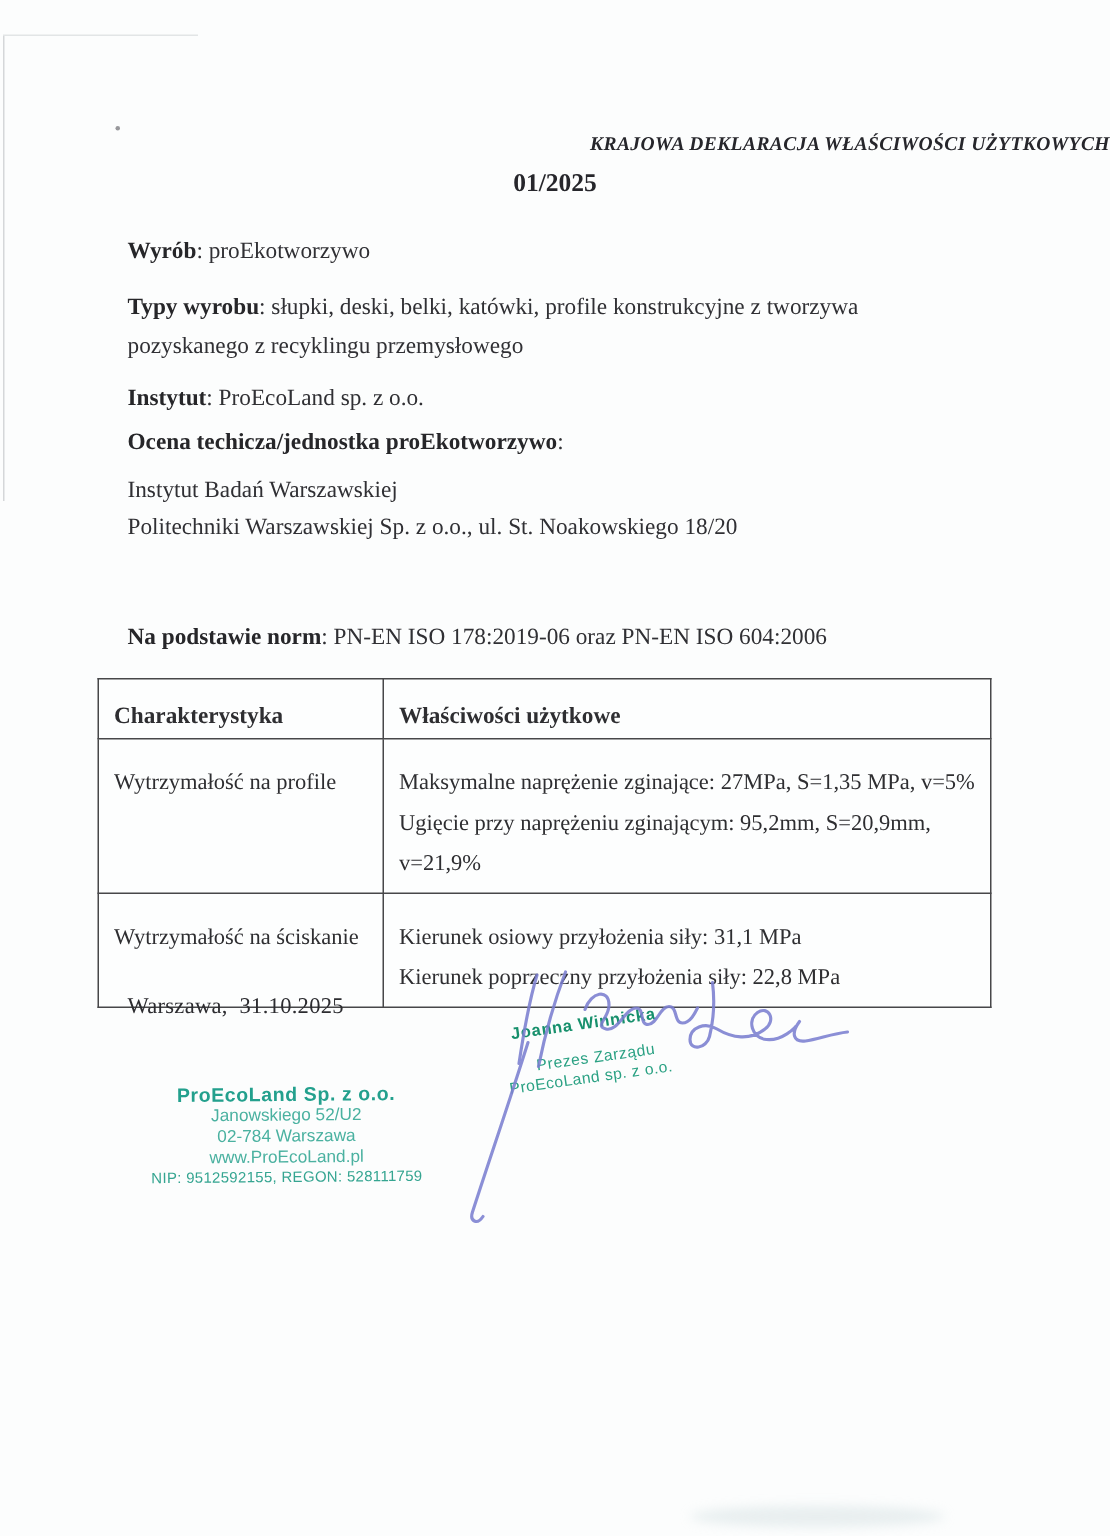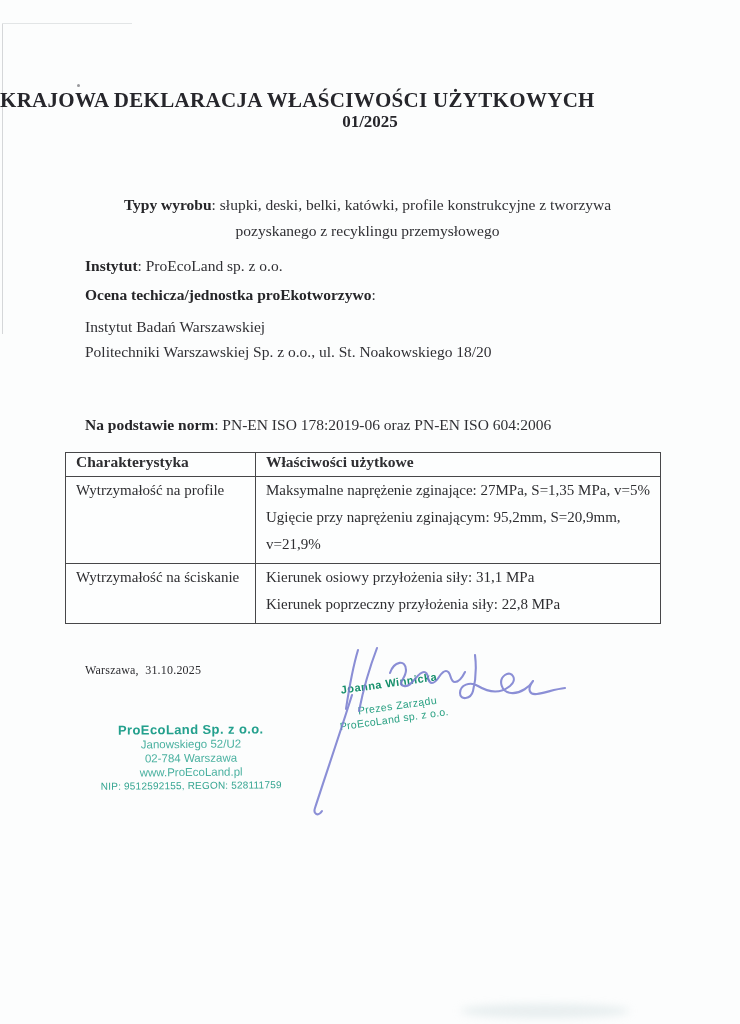--- a/index.html
+++ b/index.html
@@ -15,53 +15,53 @@
 
   
   .scan-edge-left { position: absolute; left: 2px; top: 24px; width: 1px; height: 310px; background: rgba(110,120,125,.28); }
   .scan-edge-top { position: absolute; left: 2px; top: 23px; width: 130px; height: 1px; background: rgba(110,120,125,.18); }
   .scan-dot { position: absolute; left: 77px; top: 84px; width: 3px; height: 3px; border-radius: 50%; background: rgba(70,70,75,.55); }
   .scan-smudge { position: absolute; left: 460px; top: 1004px; width: 170px; height: 14px; border-radius: 50%;
                  background: rgba(185,205,210,.30); filter: blur(4px); }
 
   .doc-title {
     position: absolute; top: 88px; left: 0; width: 100%;
-    text-align: left; font-weight: bold; font-size: 21px;
-    letter-spacing: .3px; color: #26262b;
+    text-align: right; font-weight: bold; font-size: 13px;
+    letter-spacing: .3px; color: #26262b; font-style: italic;
   }
   .doc-number {
     position: absolute; top: 112px; left: 0; width: 100%;
     text-align: center; font-weight: bold; font-size: 17px; color: #26262b;
   }
 
   .para { position: absolute; left: 85px; font-size: 15.5px; line-height: 26px; color: #303034; }
   .para b { color: #262629; }
   .p-wyrob     { top: 155px; }
-  .p-typy      { top: 192px; width: 565px; text-align: center; }
+  .p-typy      { top: 192px; width: 565px; }
   .p-producent { top: 253px; }
   .p-ocena     { top: 282px; }
   .p-address   { top: 314px; line-height: 25px; }
   .p-norms     { top: 412px; }
 
   table.perf {
     position: absolute; left: 65px; top: 452px; width: 596px;
     border-collapse: collapse; font-size: 15px; color: #2e2e31;
     background: #fdfefe;
   }
   table.perf th, table.perf td {
     border: 1.5px solid #474749; text-align: left; vertical-align: top;
-    padding: 0 10px 5px 10px;
+    padding: 16px 10px 5px 10px;
   }
   table.perf th { font-size: 15.5px; }
   td.char-cell { width: 190px; line-height: 26px; }
   td.prop-cell p { line-height: 27px; margin: 0; }
 
   .place-date {
     position: absolute; left: 85px; top: 663px;
-    font-size: 12px; color: #2c2c30; letter-spacing: .2px;
+    font-size: 15px; color: #2c2c30; letter-spacing: .2px;
   }
 
   .company-stamp {
     position: absolute; left: 78px; top: 722px; width: 226px;
     text-align: center; font-family: "Liberation Sans", sans-serif;
     transform: rotate(-.5deg);
   }
   .company-stamp .cs-name { font-size: 13px; font-weight: bold; color: #23a08d; letter-spacing: .4px; line-height: 15px; }
   .company-stamp .cs-line { font-size: 11.5px; color: #4ab1a0; line-height: 14px; }
   .company-stamp .cs-nip  { font-size: 10px; color: #35a591; line-height: 14px; letter-spacing: .2px; }
@@ -85,20 +85,21 @@
 <div class="page">
 
   <div class="scan-edge-left"></div>
   <div class="scan-edge-top"></div>
   <div class="scan-dot"></div>
   <div class="scan-smudge"></div>
 
   <div class="doc-title">KRAJOWA DEKLARACJA WŁAŚCIWOŚCI UŻYTKOWYCH</div>
   <div class="doc-number">01/2025</div>
 
+  <p class="para p-wyrob"><b>Wyrób</b><span>: </span><span>proEkotworzywo</span></p>
 
   <p class="para p-typy"><b>Typy wyrobu</b><span>: </span><span>słupki, deski, belki, katówki, profile konstrukcyjne z tworzywa pozyskanego z recyklingu przemysłowego</span></p>
 
   <p class="para p-producent"><b>Instytut</b><span>: </span><span>ProEcoLand sp. z o.o.</span></p>
 
   <p class="para p-ocena"><b>Ocena techicza/jednostka proEkotworzywo</b><span>:</span></p>
 
   <div class="para p-address">
     <div>Instytut Badań Warszawskiej</div>
     <div>Politechniki Warszawskiej Sp. z o.o., ul. St. Noakowskiego 18/20</div>

